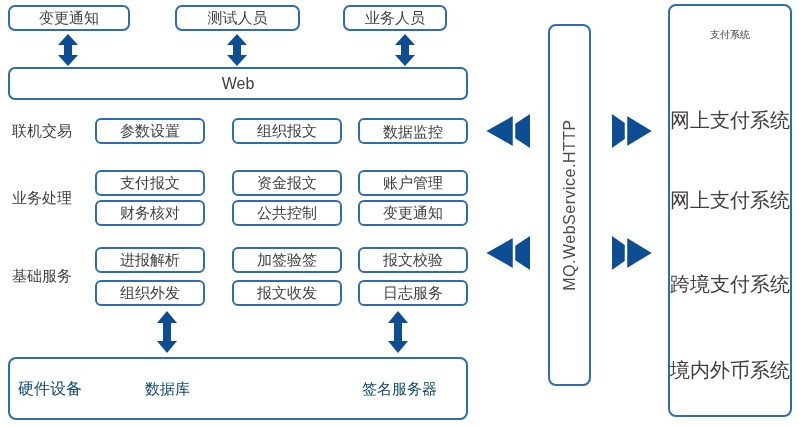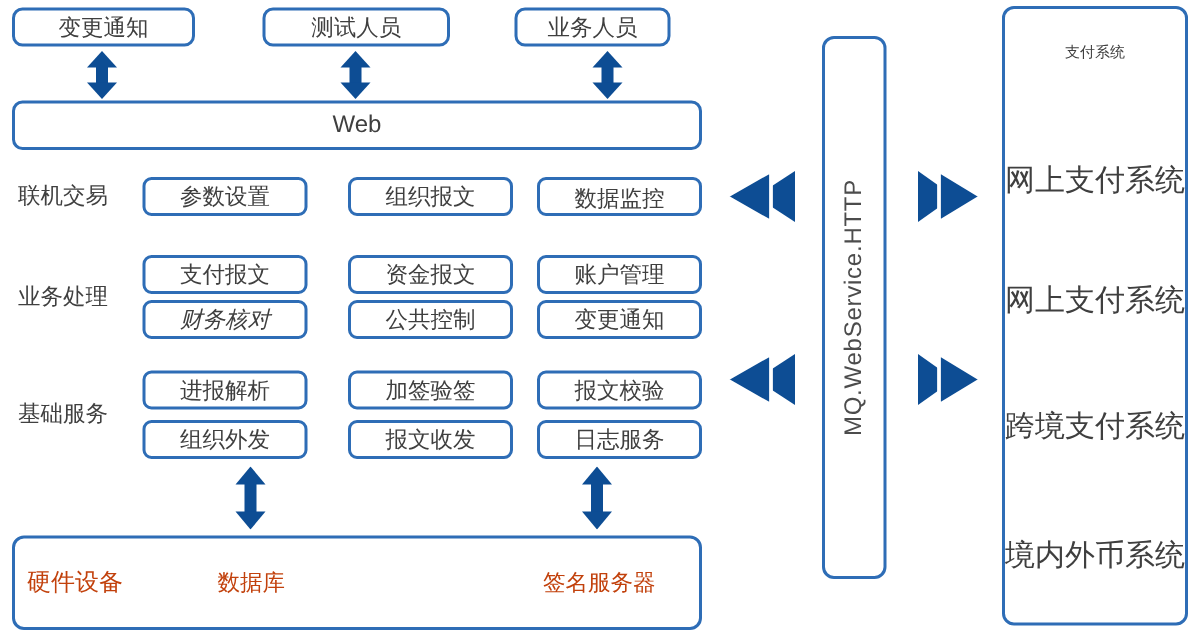--- a/index.html
+++ b/index.html
@@ -37,21 +37,21 @@
     transform: translateY(-50%);
     white-space: nowrap;
   }
   .hwbox {
     position: absolute;
     left: 8px; top: 357px; width: 460px; height: 63px;
     border: 2px solid #2e6db6; border-radius: 8px; background: #fff;
   }
   .hwbox span {
     position: absolute; top: 50%; transform: translateY(-50%);
-    font-size: 15px; color: #c2410c; white-space: nowrap;
+    font-size: 15px; color: #0c4a6e; white-space: nowrap;
   }
   .hwlabel { left: 8px; font-size: 16px !important; }
   .hw-item-1 { left: 135px; }
   .hw-item-2 { left: 352px; }
   .mqbar {
     position: absolute;
     left: 548px; top: 24px; width: 43px; height: 362px;
     border: 2px solid #2e6db6; border-radius: 8px; background: #fff;
     display: flex; align-items: center; justify-content: center;
   }
@@ -142,21 +142,21 @@
 
   <div class="bluebox modbox" style="left:95px; top:170px;">
       <span>支付报文</span>
     </div>
   <div class="bluebox modbox" style="left:232px; top:170px;">
       <span>资金报文</span>
     </div>
   <div class="bluebox modbox" style="left:358px; top:170px;">
       <span>账户管理</span>
     </div>
-  <div class="bluebox modbox" style="left:95px; top:200px;font-style:italic;">
+  <div class="bluebox modbox" style="left:95px; top:200px;">
       <span>财务核对</span>
     </div>
   <div class="bluebox modbox" style="left:232px; top:200px;">
       <span>公共控制</span>
     </div>
   <div class="bluebox modbox" style="left:358px; top:200px;">
       <span>变更通知</span>
     </div>
 
   <div class="bluebox modbox" style="left:95px; top:247px;">

